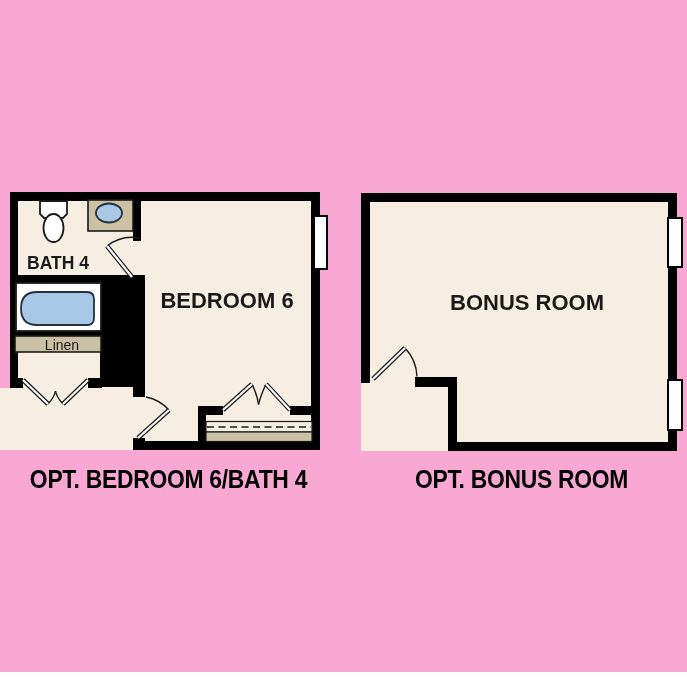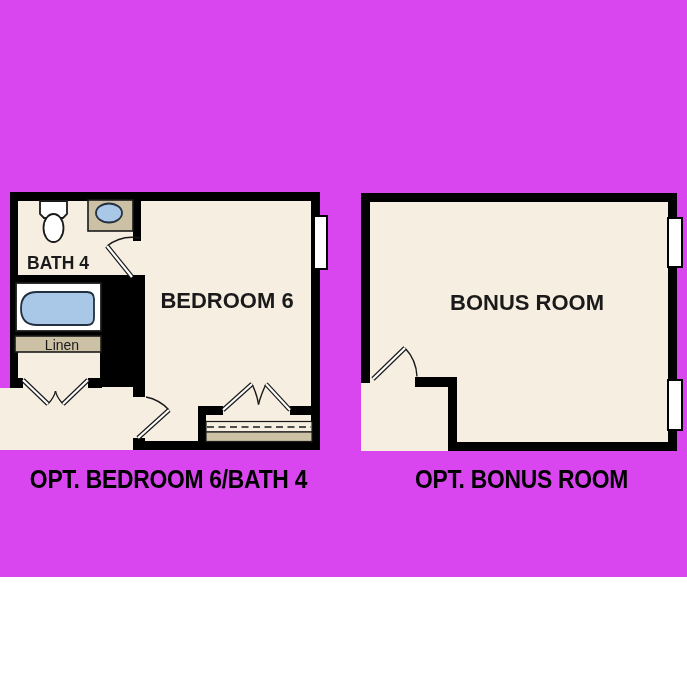--- a/index.html
+++ b/index.html
@@ -1,16 +1,16 @@
 <!DOCTYPE html>
 <html><head>
 <meta charset="utf-8">
 <style>
   html,body { margin:0; padding:0; background:#ffffff; }
-  .stage { position:relative; width:687px; height:577px; background:#d946ef; overflow:hidden; }
+  .stage { position:relative; width:687px; height:672px; background:#f9a8d4; overflow:hidden; }
   svg { display:block; }
 
   .floor   { fill:#f6efe1; }
   .wall    { fill:#000000; }
   .counter { fill:#ccc0a5; stroke:#1a1a1a; stroke-width:1.6; }
   .fixture-blue { fill:#a9c8e8; stroke:#22303f; stroke-width:1.8; }
   .fixture-white { fill:#ffffff; stroke:#1a1a1a; stroke-width:1.8; }
   .window  { fill:#ffffff; stroke:#000000; stroke-width:2; }
   .swing   { fill:none; stroke:#1a1a1a; stroke-width:1.4; }
   .leaf-outer { stroke:#1a1a1a; stroke-width:4.6; stroke-linecap:butt; }

